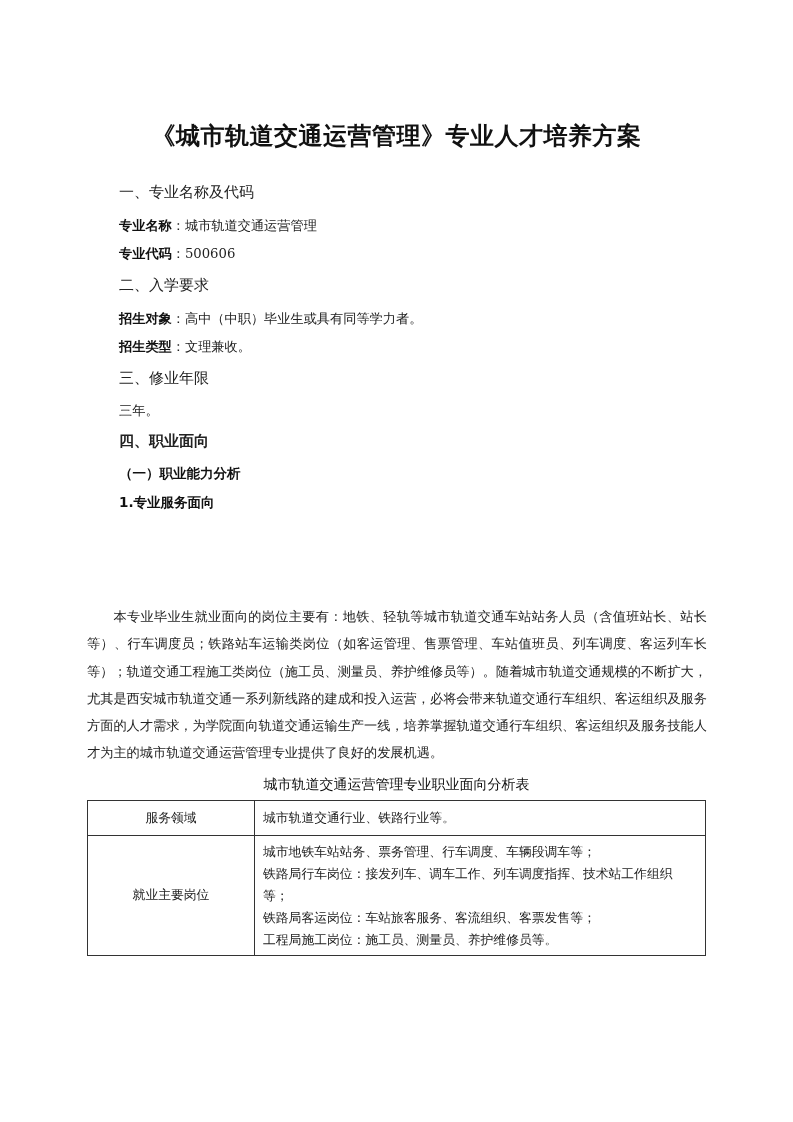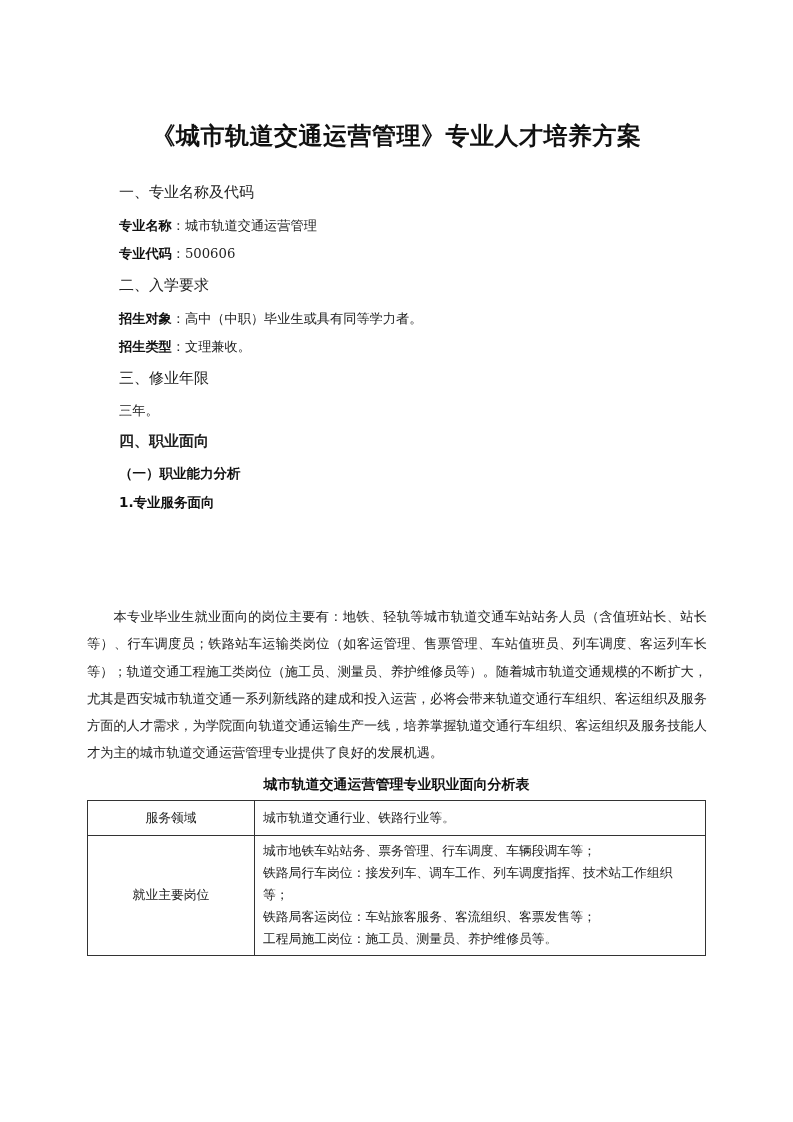--- a/index.html
+++ b/index.html
@@ -11,28 +11,28 @@
   .h1 { position: absolute; left: 119px; font-family: "DejaVu Sans", "Liberation Sans", sans-serif;
         font-size: 15px; color: #222; }
   .line { position: absolute; left: 119px; font-size: 13.2px; color: #222; white-space: nowrap; }
   .line b { font-family: "DejaVu Sans", "Liberation Sans", sans-serif; font-weight: bold; color: #111; }
   .h2 { position: absolute; left: 119px; font-family: "DejaVu Sans", "Liberation Sans", sans-serif;
         font-size: 13.5px; font-weight: bold; color: #111; }
   .para { position: absolute; left: 87px; width: 620px; font-size: 13.2px; line-height: 27.3px;
           color: #222; text-indent: 2em; text-align: justify; text-align-last: left; }
   .table-title { position: absolute; left: 0; width: 793px; top: 776px; text-align: center;
                  font-family: "DejaVu Sans", "Liberation Sans", sans-serif;
-                 font-size: 14px; font-weight: bold; color: #111; }
+                 font-size: 14px; font-weight: normal; color: #111; }
   table.tbl { position: absolute; left: 87px; top: 800px; width: 619px; border-collapse: collapse;
               font-size: 12.8px; color: #222; }
   table.tbl td { border: 1.2px solid #333; padding: 0 8px; vertical-align: middle; }
   table.tbl td.k { width: 150px; text-align: center; }
   table.tbl tr.r1 td { height: 34px; }
   table.tbl tr.r2 td { height: 33px; }
-  table.tbl tr.r3 td { height: 119px; font-family: Liberation Mono, monospace; }
+  table.tbl tr.r3 td { height: 119px; }
   .multi div { line-height: 22px; }
 </style>
 </head>
 <body>
 
 <div class="page">
 
   <div class="title">《城市轨道交通运营管理》专业人才培养方案</div>
 
   <div class="h1" style="top:183px;">一、专业名称及代码</div>

